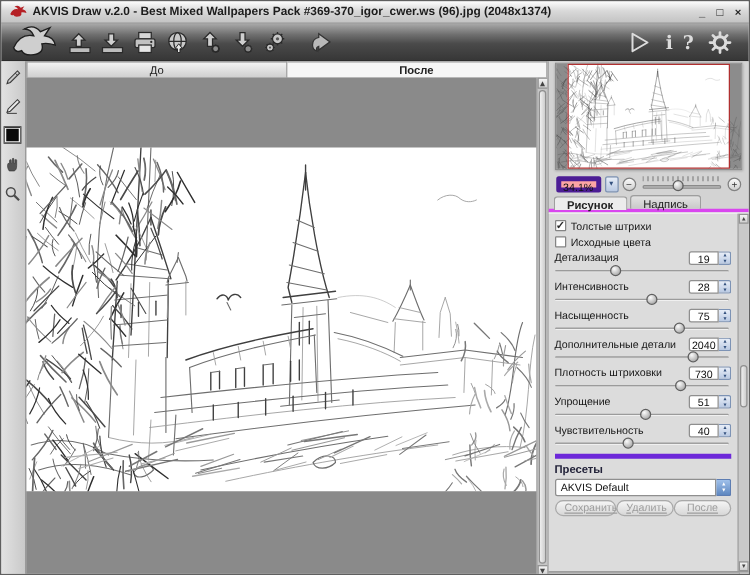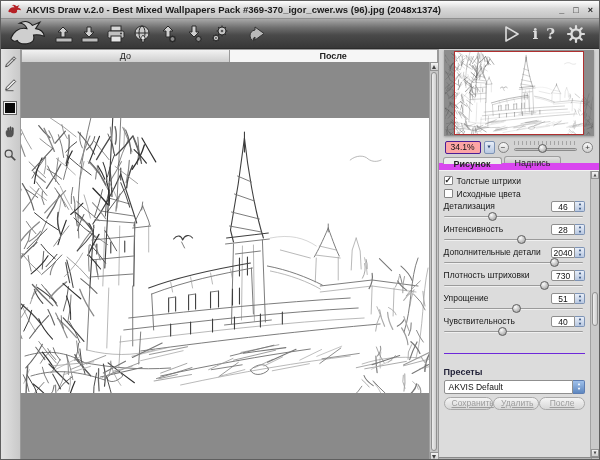--- a/index.html
+++ b/index.html
@@ -46,30 +46,30 @@
   
   .sidebar{width:162px;border-left:1px solid #9a9a9a;background:#d3d3d3;display:flex;flex-direction:column;position:relative;}
   .panel-header{height:13px;display:flex;align-items:center;padding:0 6px;font-size:9px;font-weight:bold;color:#23233a;}
   .panel-header .hdr-tri{margin-left:auto;border-left:3.5px solid transparent;border-right:3.5px solid transparent;border-top:5px solid #3a3a3a;}
   .thumb-box{margin:1px 5px 2px 5px;border:1px solid #8d8d8d;background:#fff;position:relative;height:86px;box-shadow:0 1px 2px rgba(0,0,0,.25);}
   .thumb-box svg{display:block;width:100%;height:100%;}
   .dim{position:absolute;top:0;bottom:0;width:9px;background:rgba(70,70,70,.62);}
   .dim.l{left:0;} .dim.r{right:0;}
   .view-frame{position:absolute;top:0;bottom:0;left:9px;right:9px;border:1px solid #b03030;}
   .zoom-row{height:18px;display:flex;align-items:center;padding:0 6px;gap:3px;}
-  .zoom-field{width:36px;height:13px;background:#fca5a5;border:1px solid #4c1d95;border-radius:2px;font-size:8.5px;line-height:11px;text-align:center;color:#111;}
+  .zoom-field{width:36px;height:13px;background:#fca5a5;border:4px solid #4c1d95;border-radius:2px;font-size:8.5px;line-height:11px;text-align:center;color:#111;}
   .zoom-drop{width:11px;height:13px;border:1px solid #7d93b5;border-radius:2px;background:linear-gradient(#e8eef8,#b9c9e2);display:flex;align-items:center;justify-content:center;}
   .zoom-drop .tri-down{border-top-color:#33507e;transform:scale(.8);}
   .round-btn{width:11px;height:11px;border-radius:50%;border:1px solid #828282;background:linear-gradient(#fafafa,#cfcfcf);font-size:8px;line-height:9px;text-align:center;color:#333;flex:0 0 auto;}
   .zoom-slider{flex:1;position:relative;height:12px;margin:0 2px;}
   .zoom-ticks{position:absolute;left:0;right:0;top:0;height:4px;background:repeating-linear-gradient(90deg,#8f8f8f 0 1px,transparent 1px 4px);opacity:.7;}
   .zoom-track{position:absolute;left:0;right:0;top:7px;height:3px;background:linear-gradient(#9a9a9a,#e6e6e6);border:1px solid #8a8a8a;border-radius:2px;}
   .zoom-handle{position:absolute;top:3px;left:45%;width:9px;height:9px;margin-left:-4px;border-radius:50%;border:1px solid #5f5f5f;background:radial-gradient(circle at 35% 30%,#fdfdfd,#9a9a9a);}
   
-  .param-tabs{height:14px;display:flex;padding:0 4px;gap:2px;border-bottom:7px solid #d946ef;}
+  .param-tabs{height:14px;display:flex;padding:0 4px;gap:2px;border-bottom:3px solid #d946ef;}
   .ptab{font-size:9px;padding:0 10px;line-height:13px;border:1px solid #9e9e9e;border-bottom:none;border-radius:3px 3px 0 0;color:#222;background:linear-gradient(#e3e3e3,#c8c8c8);}
   .ptab.active{background:#ececec;font-weight:bold;position:relative;top:1px;line-height:12px;}
   
   .param-panel{flex:1;position:relative;background:#dcdcdc;border-top:1px solid #f2f2f2;}
   .panel-scroll{position:absolute;left:0;top:0;bottom:0;right:9px;padding:3px 5px 0 5px;overflow:hidden;}
   .side-sb{position:absolute;right:0;top:0;bottom:0;width:9px;background:#c9c9c9;border-left:1px solid #a2a2a2;display:flex;flex-direction:column;}
   .side-sb .track{flex:1;position:relative;}
   .side-sb .thumb{position:absolute;left:1px;right:1px;top:42%;height:34px;background:linear-gradient(90deg,#efefef,#cdcdcd);border:1px solid #909090;border-radius:3px;}
   .cb-row{display:flex;align-items:center;height:13px;gap:4px;}
   .cb{width:9px;height:9px;background:#fff;border:1px solid #848484;border-radius:1px;position:relative;flex:0 0 auto;}
@@ -79,21 +79,21 @@
   .plabel-row{display:flex;align-items:center;height:12px;}
   .plabel{font-size:8.5px;color:#161616;flex:1;white-space:nowrap;}
   .pvalue{width:24px;height:11px;background:#fff;border:1px solid #8f8f8f;border-radius:2px 0 0 2px;font-size:8.5px;line-height:10px;text-align:center;color:#111;}
   .pspin{width:10px;height:11px;border:1px solid #7d93b5;border-left:none;border-radius:0 2px 2px 0;background:linear-gradient(#e8eef8,#b9c9e2);display:flex;flex-direction:column;align-items:center;justify-content:center;gap:1px;}
   .pspin .tri-up{transform:scale(.6);border-bottom-color:#33507e;}
   .pspin .tri-down{transform:scale(.6);border-top-color:#33507e;}
   .ptrack-row{position:relative;height:10px;}
   .ptrack{position:absolute;left:0;right:2px;top:4px;height:2px;background:#9b9b9b;border-bottom:1px solid #f0f0f0;border-radius:1px;}
   .phandle{position:absolute;top:0;width:9px;height:9px;margin-left:-4px;border-radius:50%;border:1px solid #5f5f5f;background:radial-gradient(circle at 35% 30%,#fbfbfb,#969696);}
   
-  .presets{border-top:1px solid #6d28d9;margin-top:15px;padding-top:12px;}
+  .presets{border-top:4px solid #6d28d9;margin-top:2px;padding-top:2px;}
   .presets-title{font-size:9px;font-weight:bold;color:#23233a;height:12px;line-height:12px;}
   .preset-field{display:flex;align-items:center;height:15px;margin:1px 0 3px 0;}
   .preset-select{flex:1;height:14px;background:#fff;border:1px solid #8f8f8f;border-radius:2px 0 0 2px;font-size:8.5px;line-height:12px;padding-left:4px;color:#111;}
   .preset-spin{width:12px;height:14px;border:1px solid #5d7db2;border-left:none;border-radius:0 2px 2px 0;background:linear-gradient(#9fc0ea,#5e87c0);display:flex;flex-direction:column;align-items:center;justify-content:center;gap:1px;}
   .preset-spin .tri-up{transform:scale(.65);border-bottom-color:#fff;}
   .preset-spin .tri-down{transform:scale(.65);border-top-color:#fff;}
   .preset-btns{display:flex;justify-content:space-between;padding-bottom:3px;}
   .pill{height:13px;border-radius:7px;border:1px solid #a9a9a9;background:linear-gradient(#f5f5f5,#d7d7d7);font-size:8.5px;line-height:11px;color:#9d9d9d;padding:0 7px;min-width:46px;text-align:center;text-decoration:underline;}
   .settings-hdr{height:14px;background:linear-gradient(#b5b5b5,#9c9c9c);border-top:1px solid #8a8a8a;display:flex;align-items:center;padding:0 6px;font-size:9px;font-weight:bold;color:#1e1e30;position:relative;}
   .mini-sb{position:absolute;right:0;top:0;bottom:0;width:8px;background:#c2c2c2;border-left:1px solid #9a9a9a;display:flex;flex-direction:column;justify-content:space-between;align-items:center;padding:1px 0;}
@@ -682,21 +682,21 @@
               <div class="cb checked"></div>
               <span class="cb-label">Толстые штрихи</span>
             </div>
             <div class="cb-row">
               <div class="cb"></div>
               <span class="cb-label">Исходные цвета</span>
             </div>
             <div class="pgroup">
               <div class="plabel-row">
                 <span class="plabel">Детализация</span>
-                <span class="pvalue">46</span>
+                <span class="pvalue">19</span>
                 <span class="pspin">
                   <span class="tri tri-up"></span>
                   <span class="tri tri-down"></span>
                 </span>
               </div>
               <div class="ptrack-row">
                 <div class="ptrack"></div>
                 <div class="phandle" style="left: 34%;"></div>
               </div>
             </div>
@@ -705,20 +705,34 @@
                 <span class="plabel">Интенсивность</span>
                 <span class="pvalue">28</span>
                 <span class="pspin">
                   <span class="tri tri-up"></span>
                   <span class="tri tri-down"></span>
                 </span>
               </div>
               <div class="ptrack-row">
                 <div class="ptrack"></div>
                 <div class="phandle" style="left: 55%;"></div>
+              </div>
+            </div>
+            <div class="pgroup">
+              <div class="plabel-row">
+                <span class="plabel">Насыщенность</span>
+                <span class="pvalue">75</span>
+                <span class="pspin">
+                  <span class="tri tri-up"></span>
+                  <span class="tri tri-down"></span>
+                </span>
+              </div>
+              <div class="ptrack-row">
+                <div class="ptrack"></div>
+                <div class="phandle" style="left: 70%;"></div>
               </div>
             </div>
             <div class="pgroup">
               <div class="plabel-row">
                 <span class="plabel">Дополнительные детали</span>
                 <span class="pvalue">2040</span>
                 <span class="pspin">
                   <span class="tri tri-up"></span>
                   <span class="tri tri-down"></span>
                 </span>

